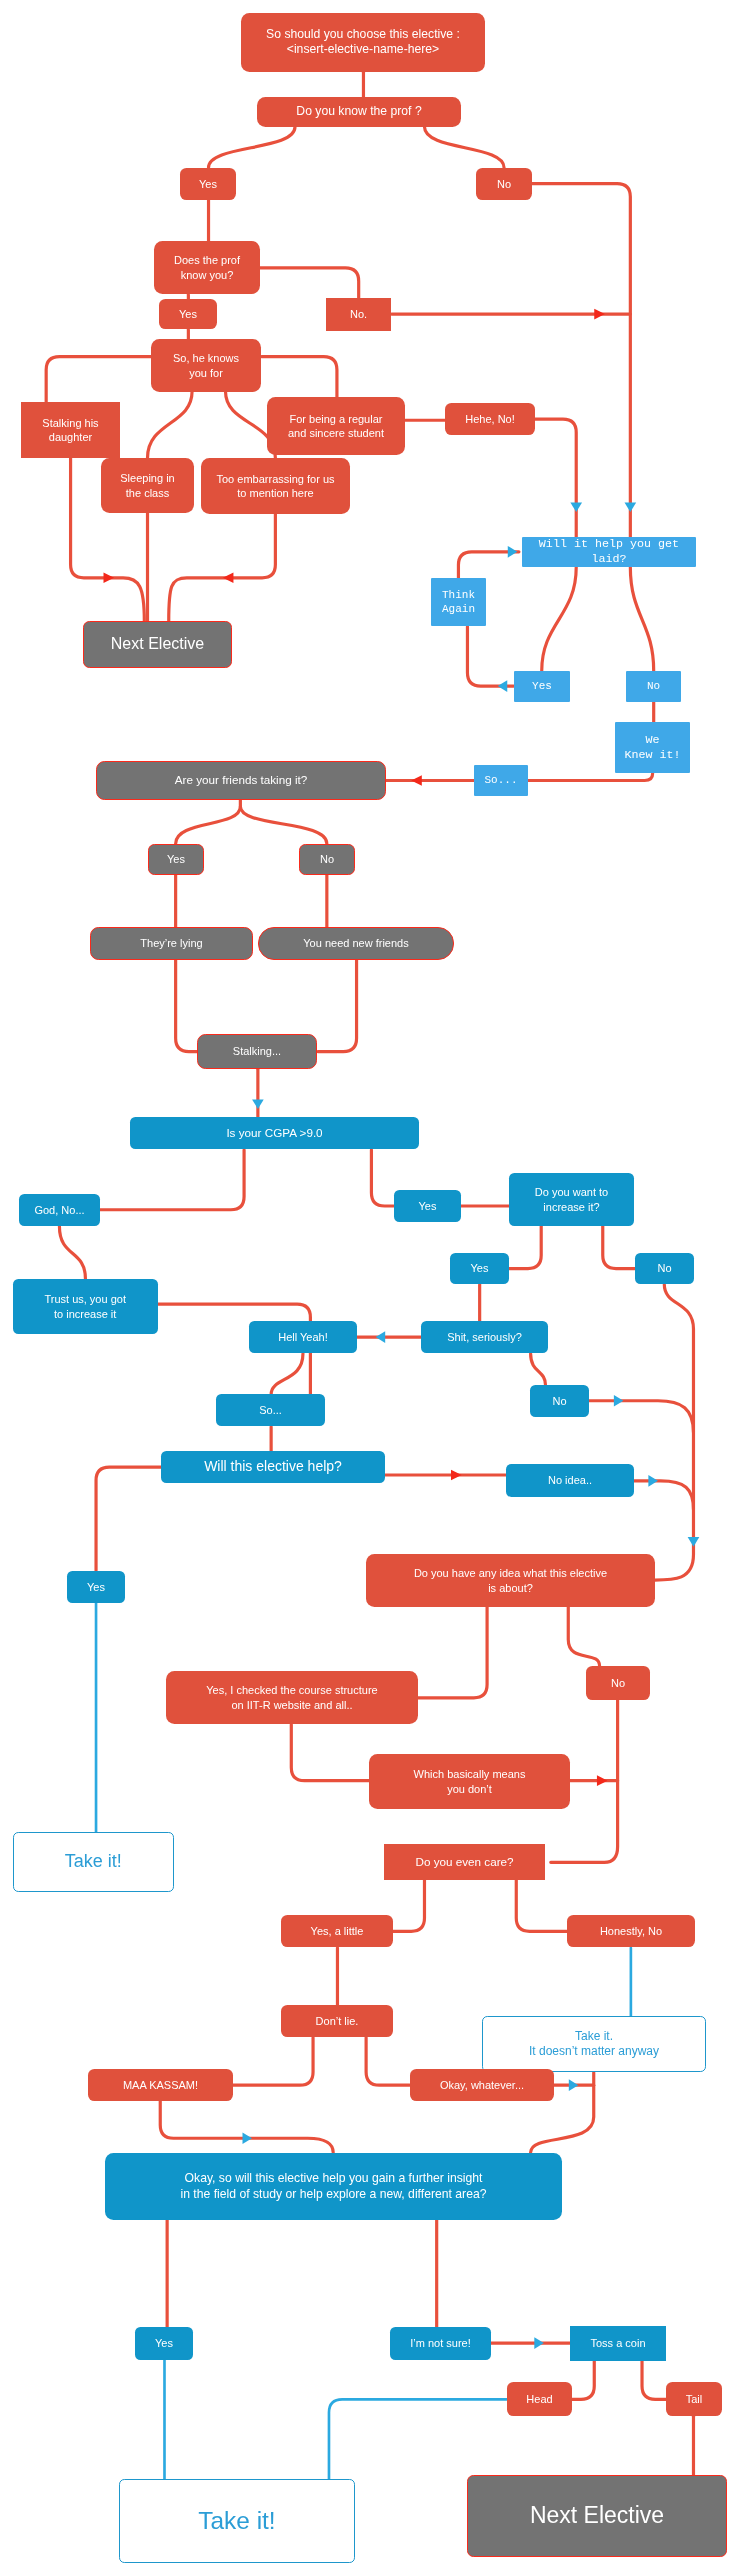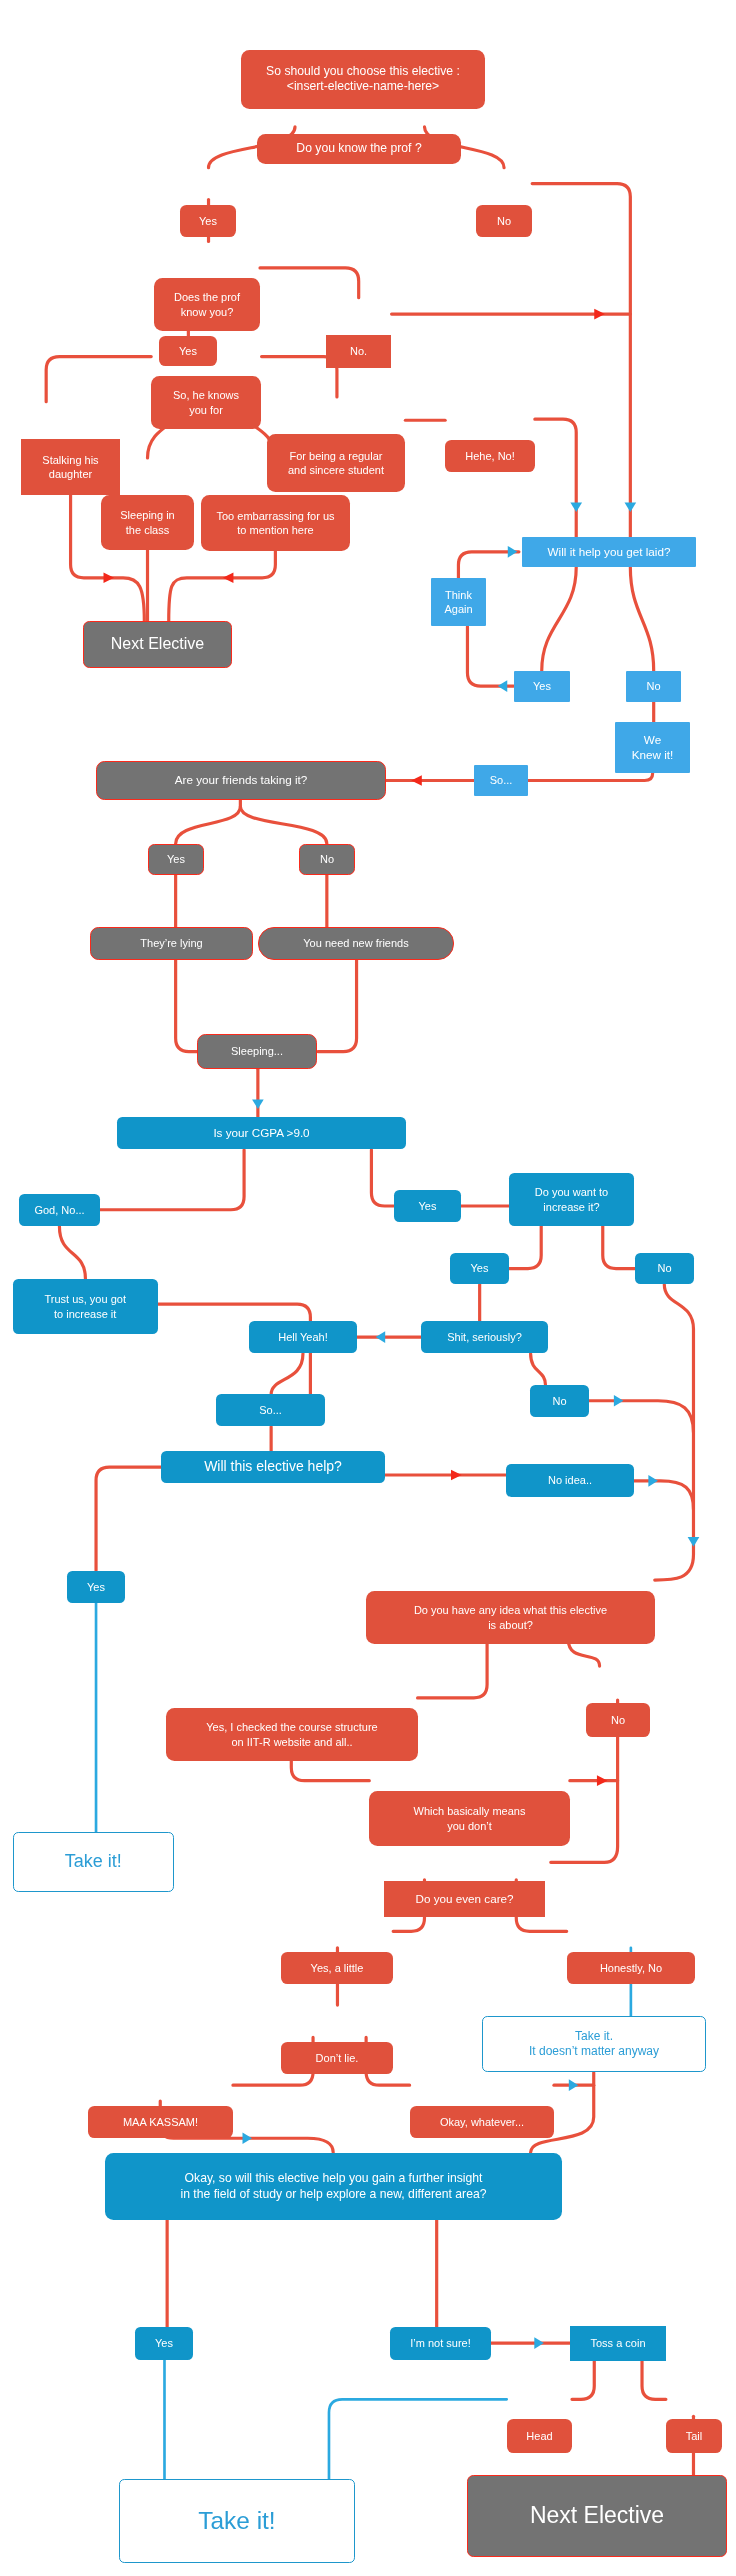--- a/index.html
+++ b/index.html
@@ -6,24 +6,24 @@
   .canvas{
     position:relative;width:737px;height:2576px;background:#ffffff;
     font-family:"Liberation Sans", sans-serif;overflow:hidden;
   }
   .canvas > svg{position:absolute;left:0;top:0;z-index:0;}
   .node{
     position:absolute;z-index:1;display:flex;align-items:center;justify-content:center;
     text-align:center;color:#ffffff;font-size:11px;line-height:1.28;
     white-space:pre-line;box-sizing:border-box;padding:2.1px 5.3px;
   }
-  .red {background:#E0513C;border-radius:6.4px;margin-top:37px;}
+  .red {background:#E0513C;border-radius:6.4px;}
   .redb{background:#737373;border:1.6px solid #FA2A1B;border-radius:6.4px;}
   .sq  {border-radius:0 !important;}
-  .lblue{background:#3FA8E8;border-radius:1px;}
+  .lblue{background:#3FA8E8;border-radius:1px;font-family:Liberation Mono, monospace;}
   .dblue{background:#1095C9;border-radius:5.3px;}
   .white{background:#ffffff;border:1.6px solid #1E97CC;color:#2B9DD6;border-radius:5.3px;}
   path{fill:none;stroke-linecap:round;stroke-linejoin:round;}
   .rl{stroke:#E8503C;stroke-width:6;}
   .bl{stroke:#2BA9E0;stroke-width:5;}
   .ra{fill:#F3281A;}
   .ba{fill:#2BA9E0;}
 </style>
 </head>
 <body>
@@ -153,23 +153,23 @@
   <div class="node lblue" style="left:626px;top:671px;width:55px;height:31px">No</div>
   <div class="node lblue" style="left:615px;top:722px;width:75px;height:51px;font-size:11.7px">We
 Knew it!</div>
   <div class="node lblue" style="left:474px;top:765px;width:54px;height:31px">So...</div>
 
   <div class="node redb" style="left:96px;top:761px;width:290px;height:39px;border-radius:8.5px;font-size:11.7px">Are your friends taking it?</div>
   <div class="node redb" style="left:148px;top:844px;width:56px;height:31px">Yes</div>
   <div class="node redb" style="left:299px;top:844px;width:56px;height:31px">No</div>
   <div class="node redb" style="left:90px;top:927px;width:163px;height:33px;border-radius:8.5px">They’re lying</div>
   <div class="node redb" style="left:258px;top:927px;width:196px;height:33px;border-radius:16px">You need new friends</div>
-  <div class="node redb" style="left:197px;top:1034px;width:120px;height:35px;border-radius:8.5px">Sleeping...</div>
-
-  <div class="node dblue" style="left:117px;top:1117px;width:289px;height:32px;font-size:11.7px">Is your CGPA &gt;9.0</div>
+  <div class="node redb" style="left:197px;top:1034px;width:120px;height:35px;border-radius:8.5px">Stalking...</div>
+
+  <div class="node dblue" style="left:130px;top:1117px;width:289px;height:32px;font-size:11.7px">Is your CGPA &gt;9.0</div>
   <div class="node dblue" style="left:19px;top:1194px;width:81px;height:32px">God, No...</div>
   <div class="node dblue" style="left:394px;top:1190px;width:67px;height:32px">Yes</div>
   <div class="node dblue" style="left:509px;top:1173px;width:125px;height:53px">Do you want to
 increase it?</div>
   <div class="node dblue" style="left:12.7px;top:1279px;width:145px;height:55px">Trust us, you got
 to increase it</div>
   <div class="node dblue" style="left:450px;top:1253px;width:59px;height:31px">Yes</div>
   <div class="node dblue" style="left:635px;top:1253px;width:59px;height:31px">No</div>
   <div class="node dblue" style="left:249px;top:1321px;width:108px;height:32px">Hell Yeah!</div>
   <div class="node dblue" style="left:421px;top:1321px;width:127px;height:32px">Shit, seriously?</div>

